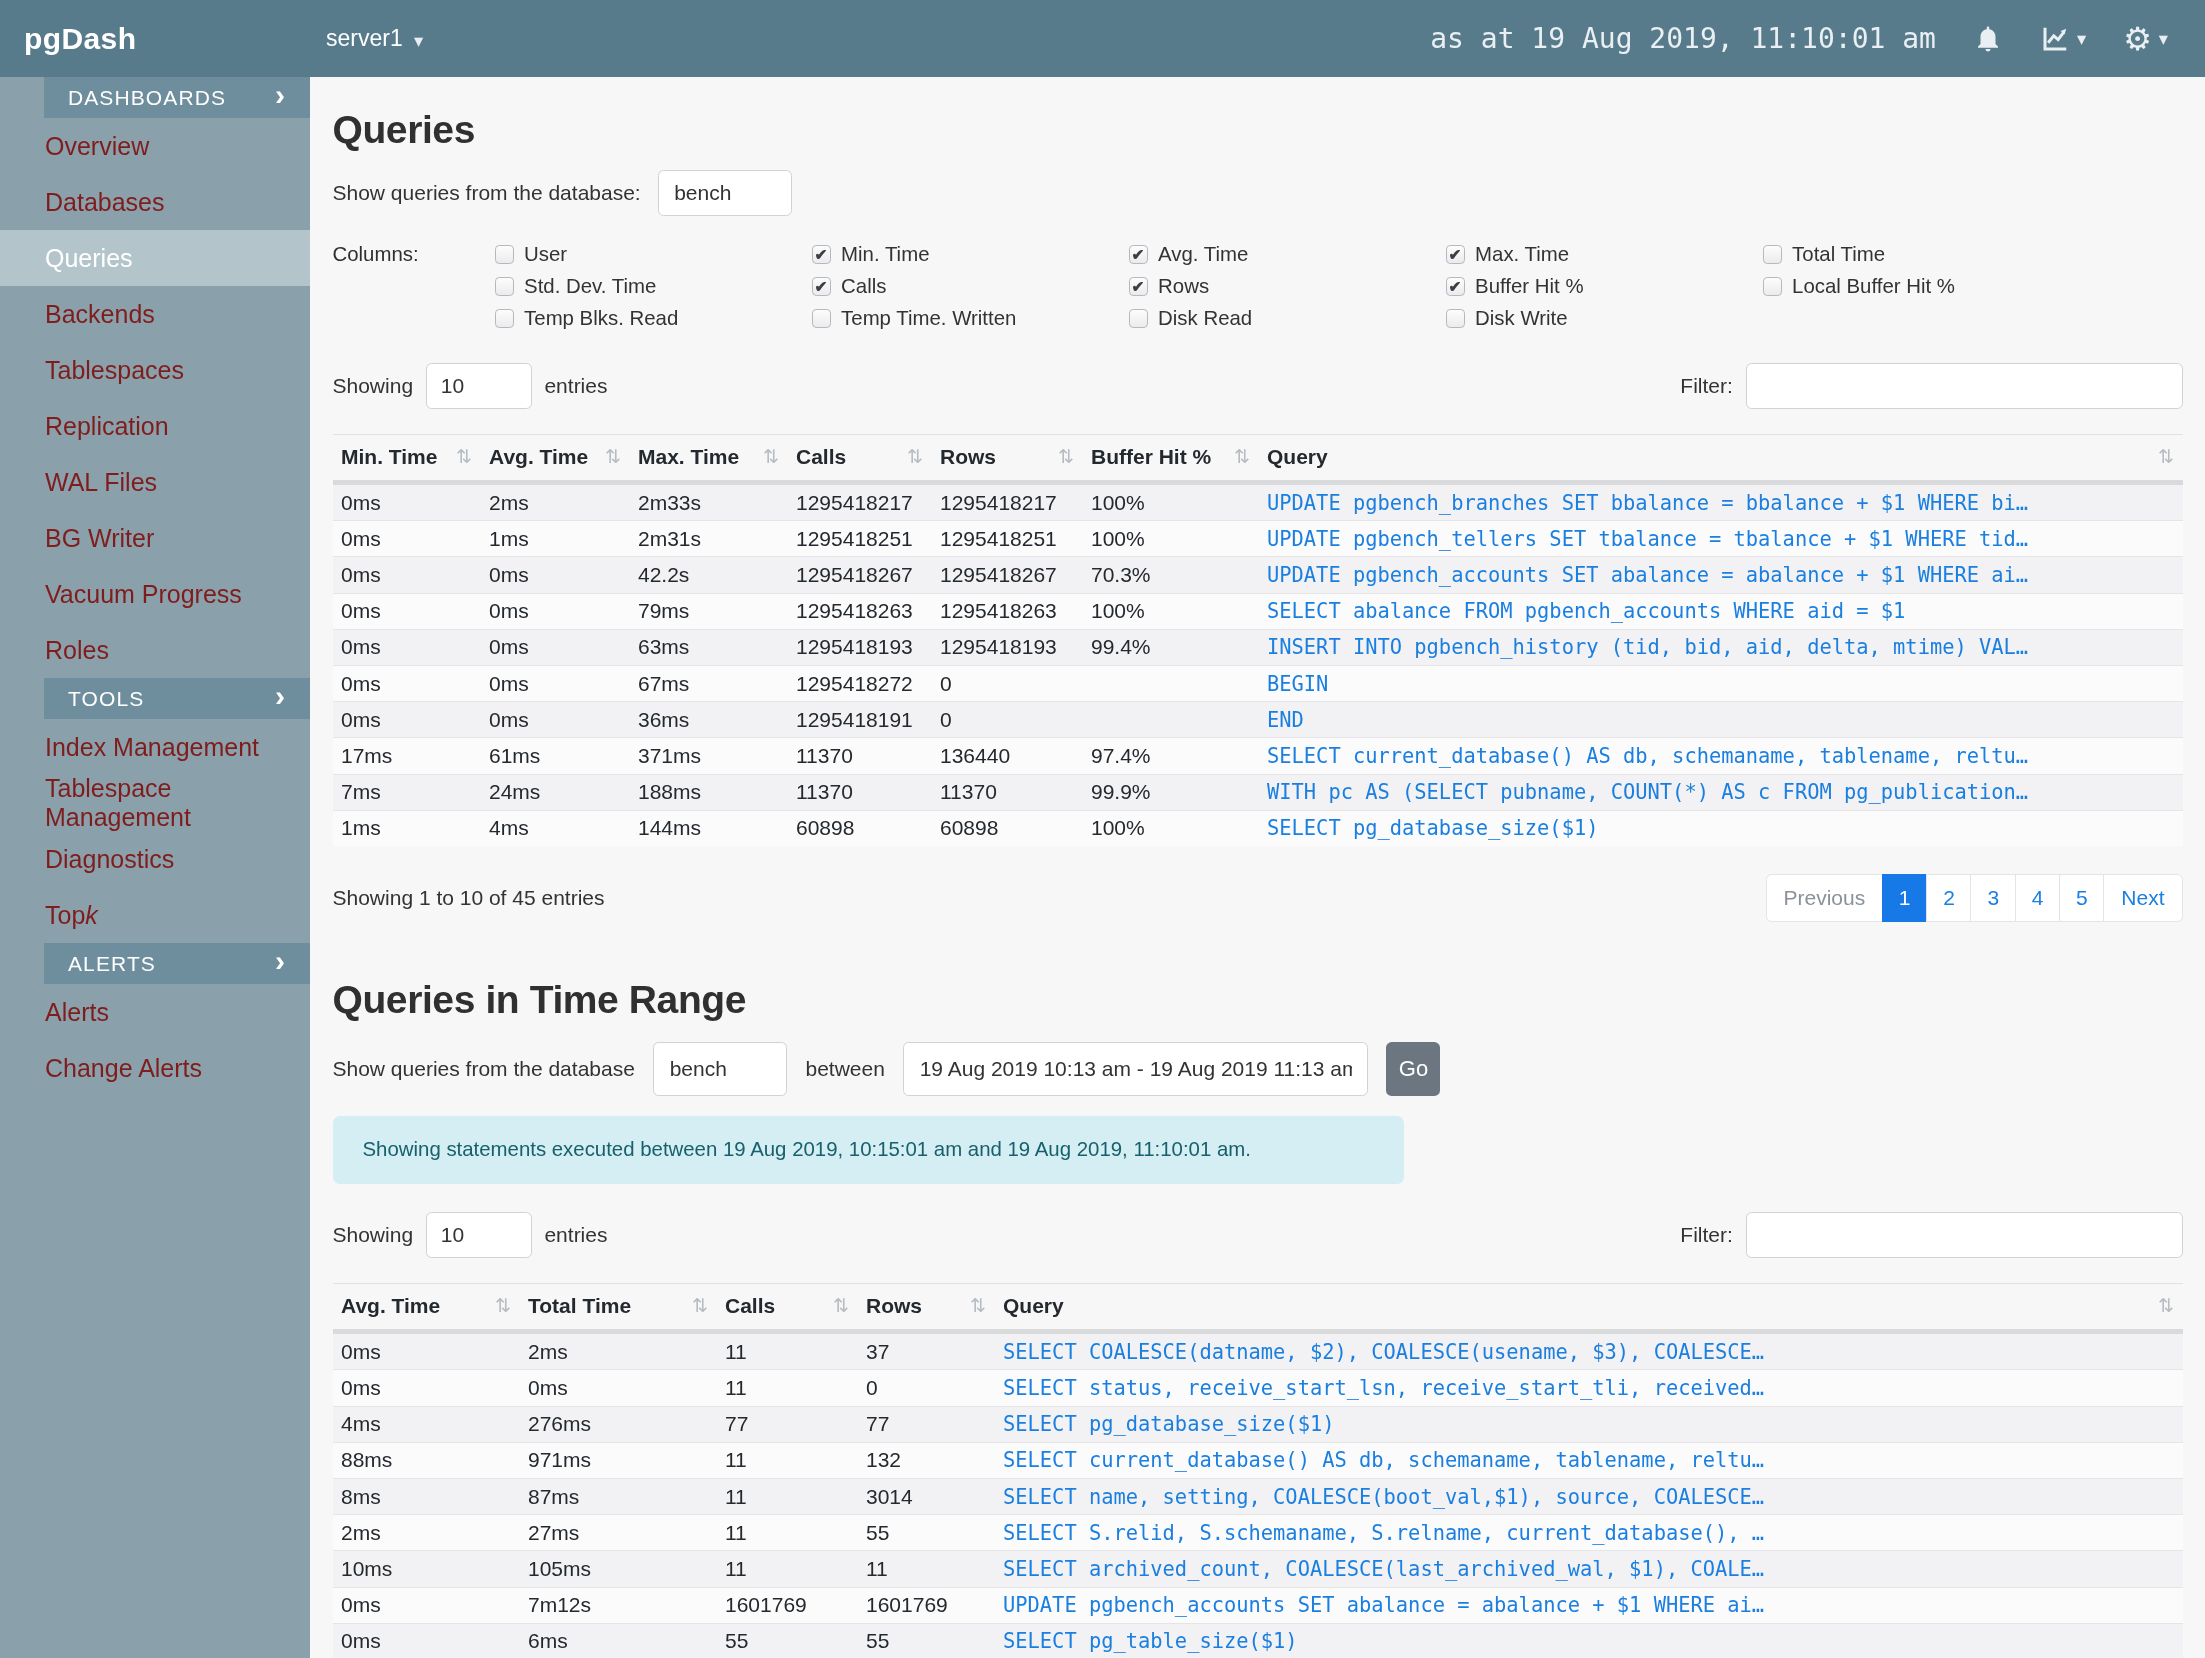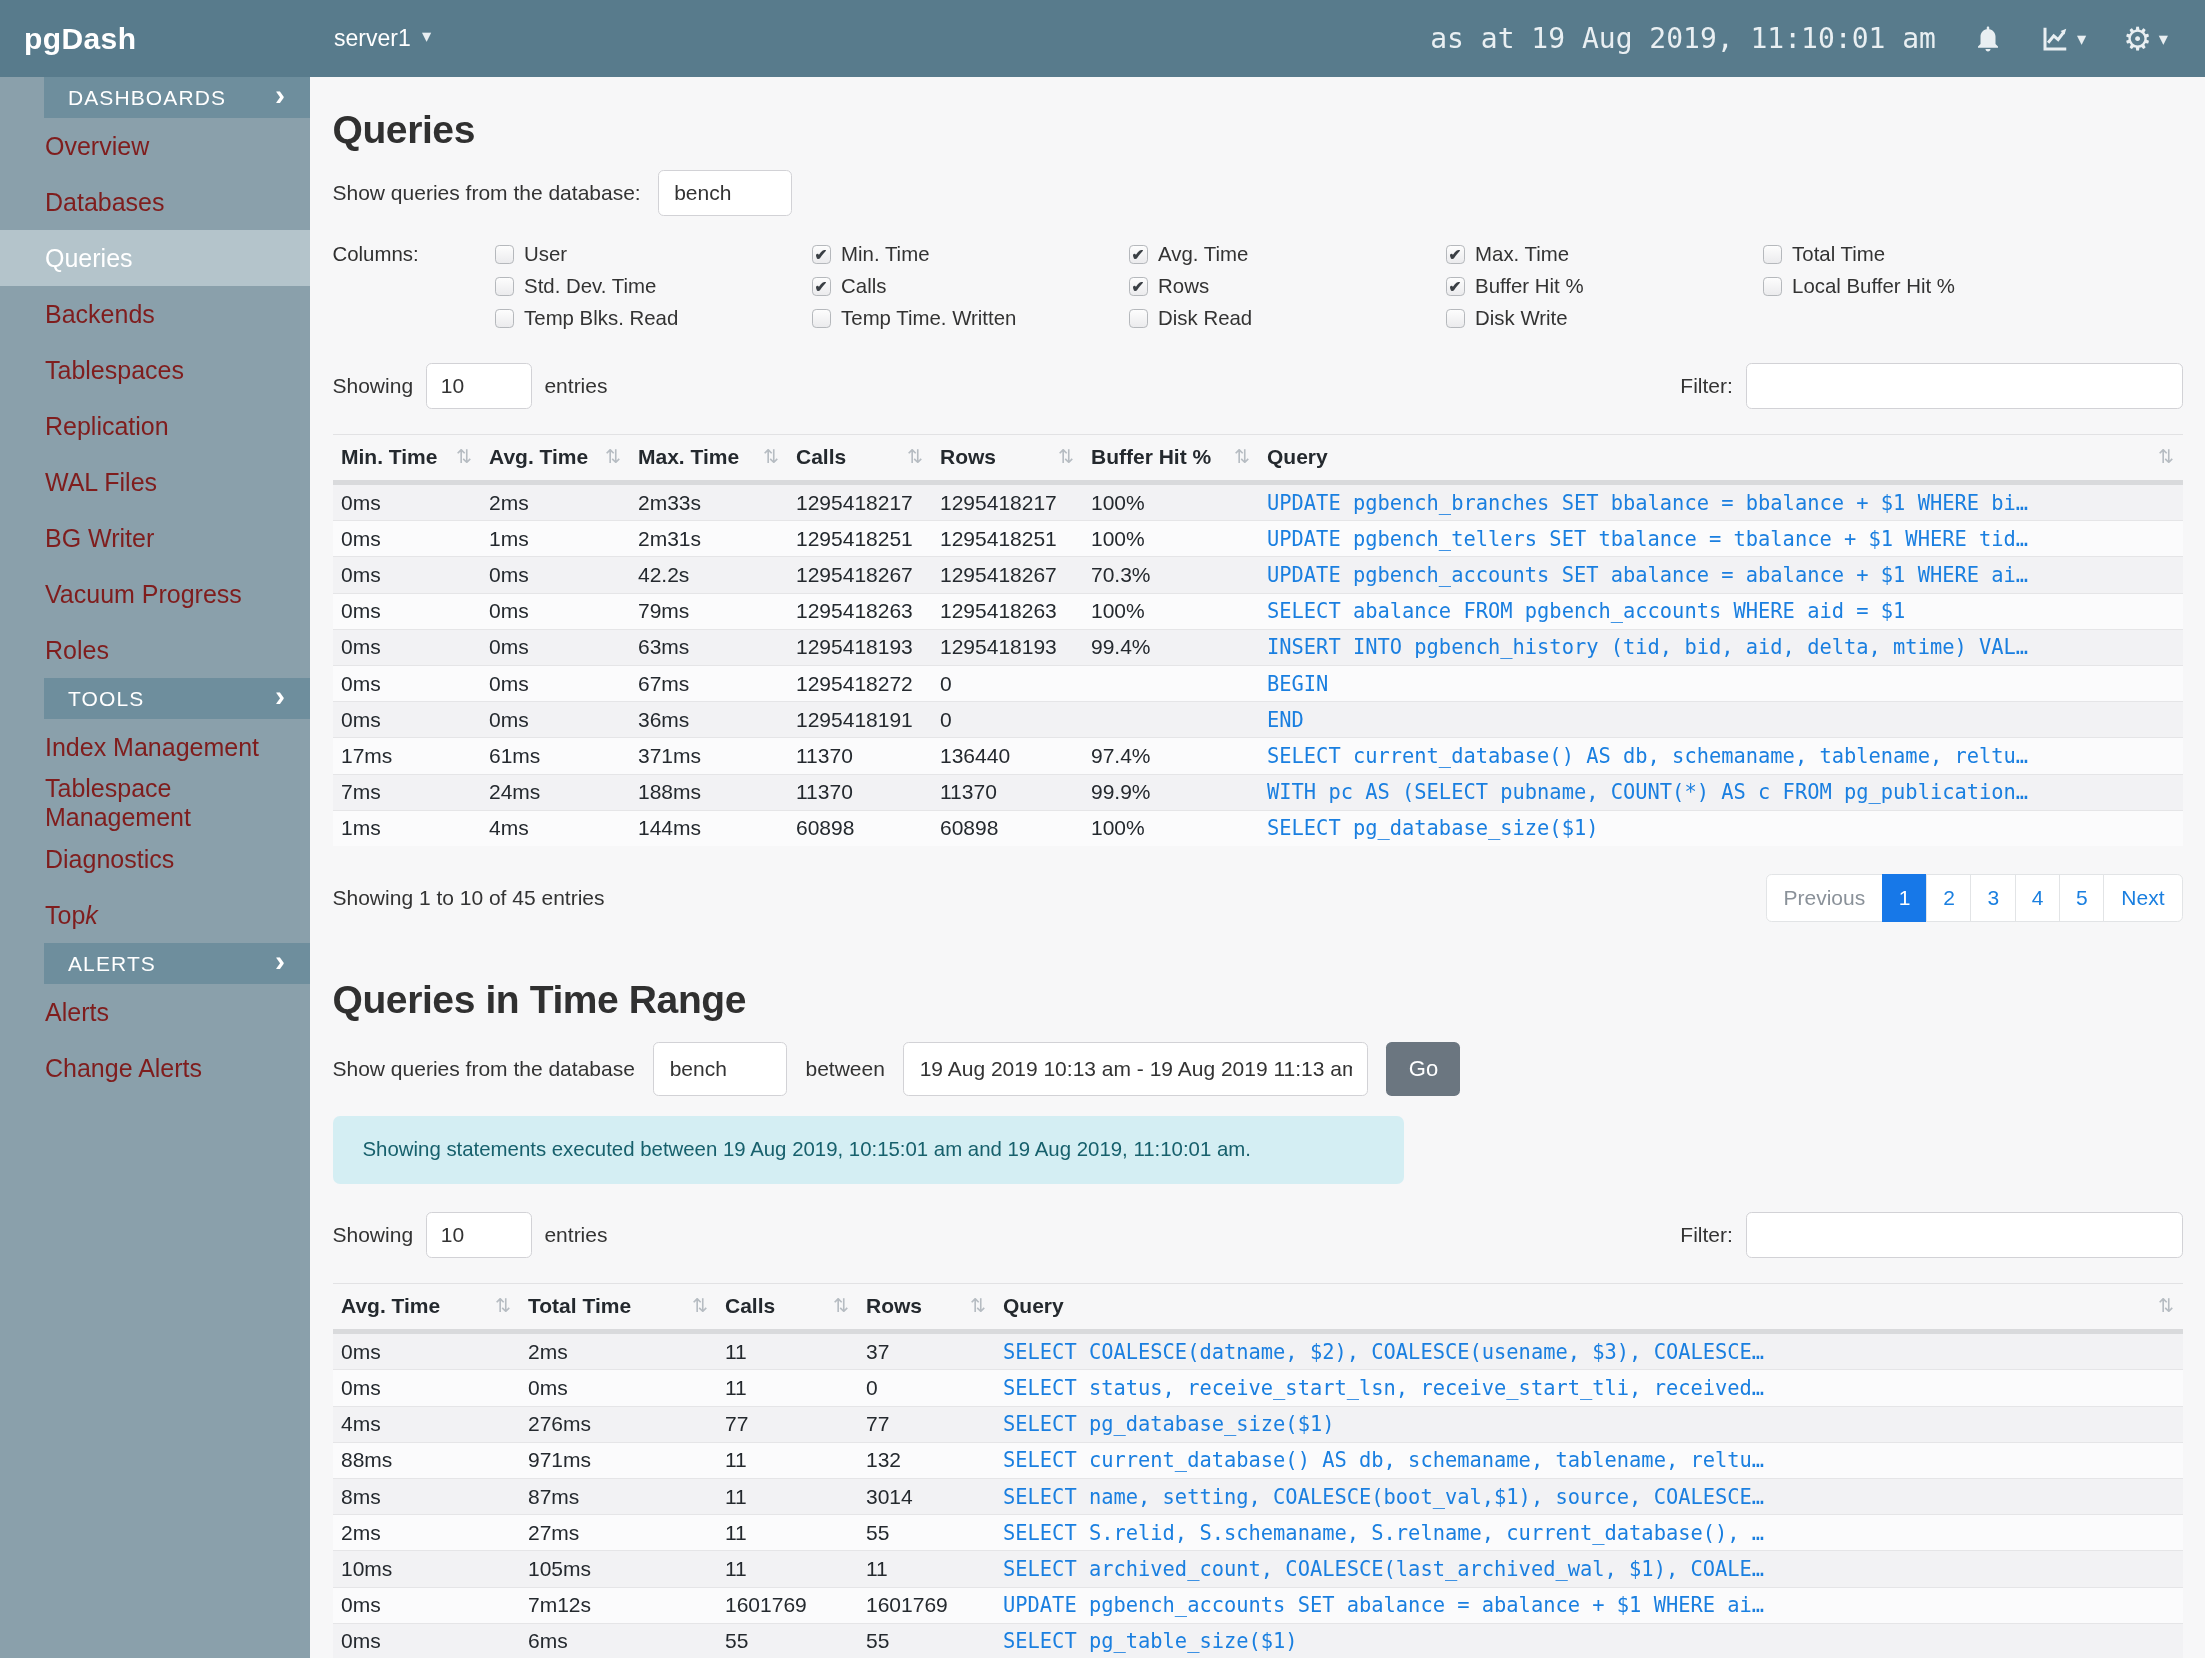--- a/index.html
+++ b/index.html
@@ -2,21 +2,21 @@
 <html style="font-size:11.3px"><head>
 <meta charset="utf-8">
 <style>
   * { box-sizing: border-box; margin: 0; padding: 0; }
   html, body { width: 2205px; height: 1658px; overflow: hidden; }
   body { font-family: "Liberation Sans", sans-serif; background: #f7f7f8; color: #2f2f2f; }
 
   
   .topbar { height: 77px; background: #587b8c; display: flex; align-items: center; color: #fff; }
   .brand { width: 310px; padding-left: 24px; font-size: 30px; font-weight: 600; letter-spacing: 0.4px; }
-  .server-select { margin-left: 24px; font-size: 23px; display: flex; align-items: flex-start; gap: 11.3px; cursor: pointer; }
+  .server-select { margin-left: 16px; font-size: 23px; display: flex; align-items: flex-end; gap: 11.3px; cursor: pointer; }
   .caret { font-size: 18.3px; color: #e8eef1; }
   .topbar-right { margin-left: auto; display: flex; align-items: center; gap: 37px; padding-right: 37px; }
   .timestamp { font-family: "DejaVu Sans Mono", monospace; font-size: 28px; color: #e9eff2; }
   .icon-btn { display: flex; align-items: center; gap: 7px; cursor: pointer; }
   .gear-glyph { font-size: 32px; color: #e9eff2; line-height: 1; }
 
   
   .layout { display: flex; height: 1581px; }
   .sidebar { width: 310px; background: #8aa0ab; flex-shrink: 0; }
   .side-head { height: 41px; background: #6e8e9d; color: #fff; display: flex; align-items: center; justify-content: space-between; padding: 0 24px; font-size: 21px; letter-spacing: 1.1px; cursor: pointer; margin-left: 44px; }
@@ -64,21 +64,21 @@
   .page.prev { color: #8a9199; border-radius: 5.6px 0 0 5.6px; }
   .page.next { border-radius: 0 5.6px 5.6px 0; }
   .page.num { padding: 0 16px; }
   .page.active { background: #1778e8; border-color: #1778e8; color: #fff; }
 
   
   h1.section2-title { margin-top: 56px; }
   .controls2 { margin-top: 20px; display: flex; align-items: center; gap: 18.3px; font-size: 21px; color: #333; }
   .range-input { width: 465px; height: 54px; text-align: center; }
   .db-input2 { width: 134px; height: 54px; }
-  .go-btn { height: 54px; width: 74px; background: #6b7680; color: #fff; border: none; border-radius: 5.6px; font-size: 22px; cursor: pointer; font-family: "Liberation Sans", sans-serif; text-align: center; }
+  .go-btn { height: 54px; width: 54px; background: #6b7680; color: #fff; border: none; border-radius: 5.6px; font-size: 22px; cursor: pointer; font-family: "Liberation Sans", sans-serif; text-align: center; }
   .alert-info { margin-top: 20px; width: 1071px; height: 68px; background: #d4eef3; color: #17606c; border-radius: 7px; display: flex; align-items: center; padding: 0 30px; font-size: 20.4px; }
 </style>
 </head>
 <body>
 
 <div class="topbar">
   <div class="brand">pgDash</div>
   <div class="server-select">
     <span>server1</span>
     <span class="caret">▾</span>

